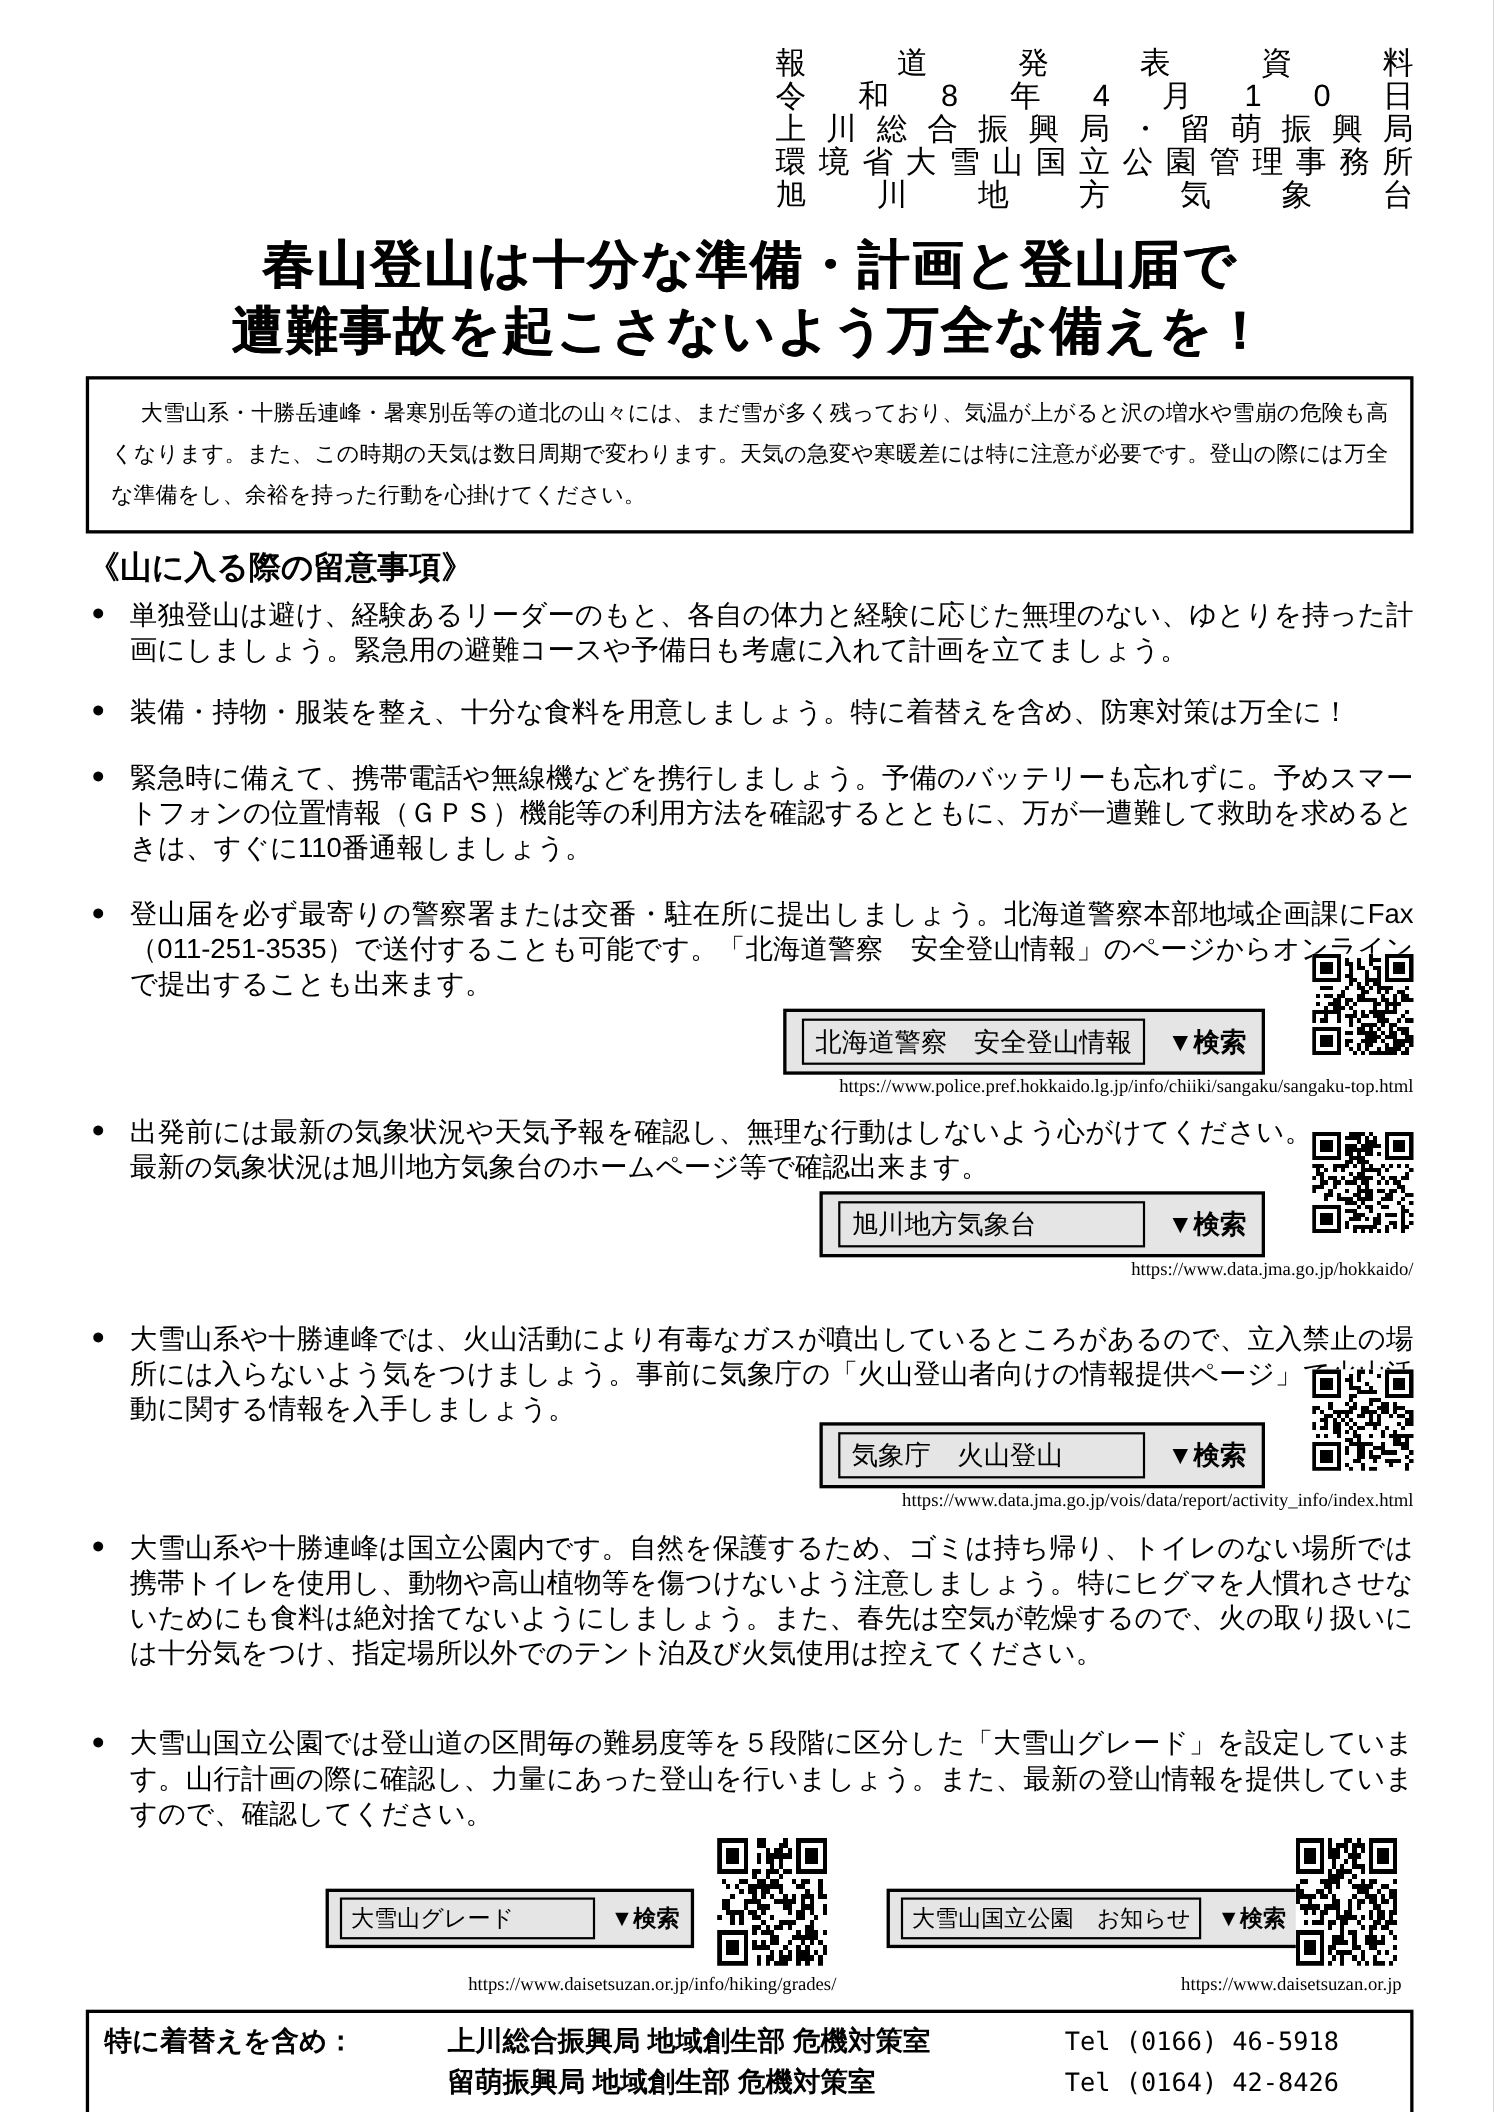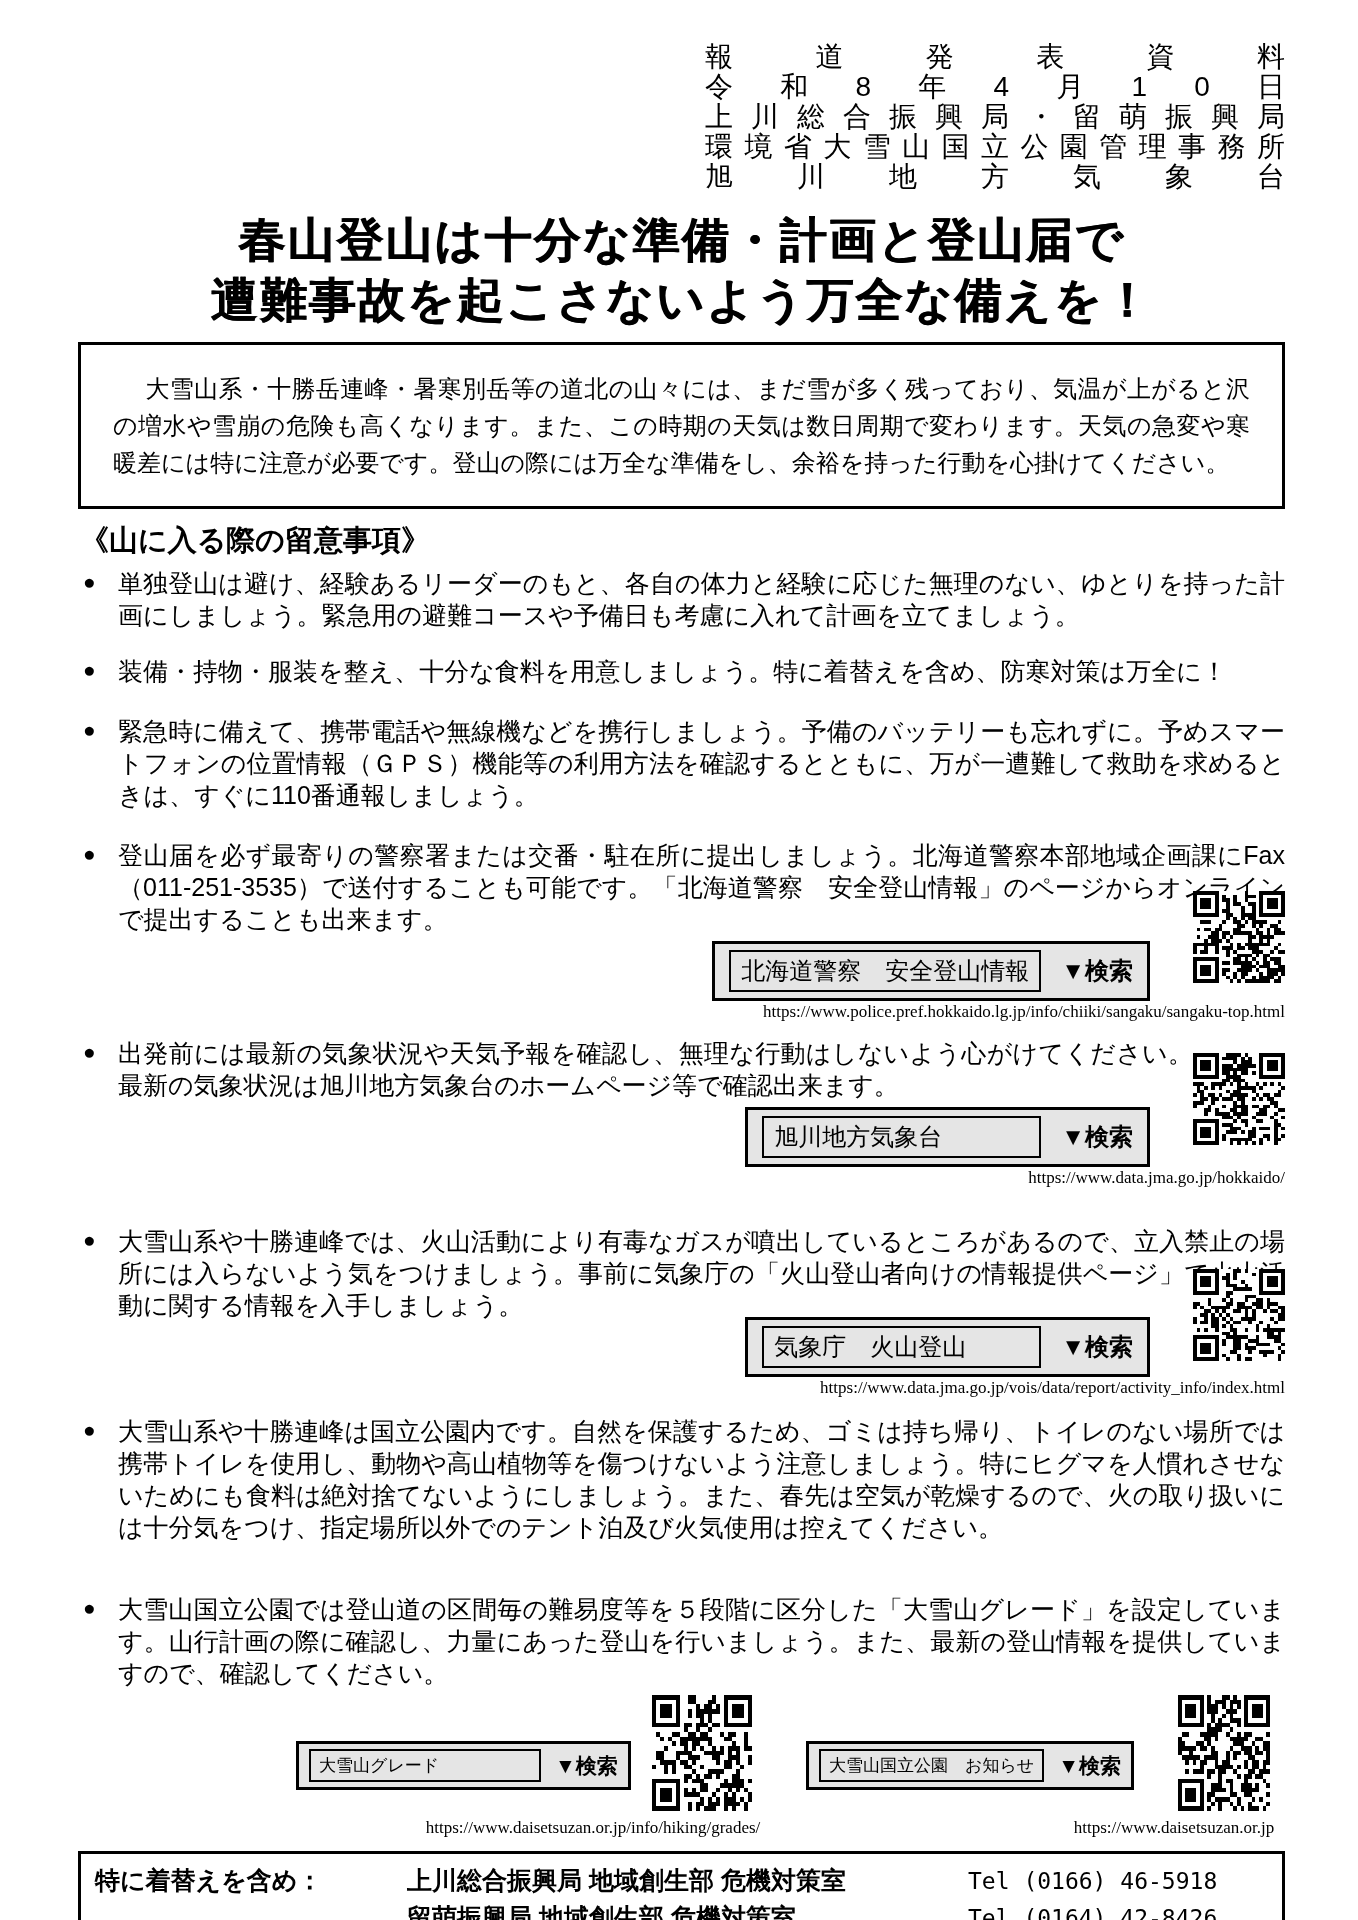--- a/index.html
+++ b/index.html
@@ -15,21 +15,21 @@
     overflow:hidden;
   }
   
   .gov-block{width:580px;margin-left:auto;font-size:28px;line-height:30px;font-weight:500;}
   .char-justify{display:flex;justify-content:space-between;}
   
   h1{margin:18px 0 0 0;text-align:center;font-size:47px;line-height:60px;font-weight:bold;letter-spacing:2px;
      text-shadow:1px 0 0 currentColor;}
   
   .lead-box{margin-top:12px;border:3px solid #000;padding:9px 16px;}
-  .lead-box p{margin:16px;font-size:24px;line-height:37px;text-indent:1.35em;text-align:justify;}
+  .lead-box p{margin:4px;font-size:20px;line-height:37px;text-indent:1.35em;text-align:justify;}
   
   h2{margin:14px 0 10px 2px;font-size:29px;line-height:34px;font-weight:bold;}
   
   ul.notes{list-style:none;margin:0;padding:0;}
   ul.notes>li{position:relative;padding-left:40px;}
   ul.notes>li::before{content:"●";position:absolute;left:5px;top:3px;font-size:21px;}
   ul.notes>li p{margin:0;font-size:25px;line-height:32px;text-align:justify;}
   li.b1{margin-bottom:24px;} li.b2{margin-bottom:28px;} li.b3{margin-bottom:28px;}
   li.b4{margin-bottom:14px;} li.b5{margin-bottom:36px;} li.b6{margin-bottom:16px;}
   li.b7{margin-bottom:50px;} li.b8{margin-bottom:0;}
@@ -41,21 +41,21 @@
   .search-box .go{font-size:24px;font-weight:600;white-space:nowrap;}
   .link-area{position:relative;height:56px;margin-top:6px;}
   .link-area .search-box{position:absolute;right:135px;top:0;}
   .qr{background:#fff;}
   .qr-side{position:absolute;right:0;width:92px;height:92px;}
   .url{font-family:"Liberation Serif",serif;font-size:17px;line-height:22px;text-align:right;margin-top:4px;}
   .q-fixed255{width:255px;} .q-fixed212{width:212px;}
   
   .bottom-links{position:relative;height:148px;margin-top:6px;margin-left:-40px;}
   .bottom-links .search-box{position:absolute;top:46px;padding:5px 10px;gap:14px;}
-  .bottom-links .search-box .query{font-size:17px;padding:3px 8px;}
+  .bottom-links .search-box .query{font-size:21px;padding:3px 8px;}
   .bottom-links .search-box .go{font-size:21px;}
   .sb-grade{left:218px;} .sb-park{left:728px;}
   .qr-grade{position:absolute;left:574px;top:0;width:100px;height:116px;}
   .qr-park2{position:absolute;left:1100px;top:0;width:92px;height:116px;}
   .url-grade{position:absolute;left:515px;top:122px;transform:translateX(-50%);margin:0;text-align:center;}
   .url-park{position:absolute;left:1096px;top:122px;transform:translateX(-50%);margin:0;text-align:center;}
   
   .contact-box{margin-top:8px;border:3px solid #000;padding:8px 14px;box-sizing:border-box;}
   .contact-box .row{display:flex;align-items:baseline;line-height:36px;}
   .contact-box .label{width:312px;font-size:25px;font-weight:bold;flex:0 0 auto;}

